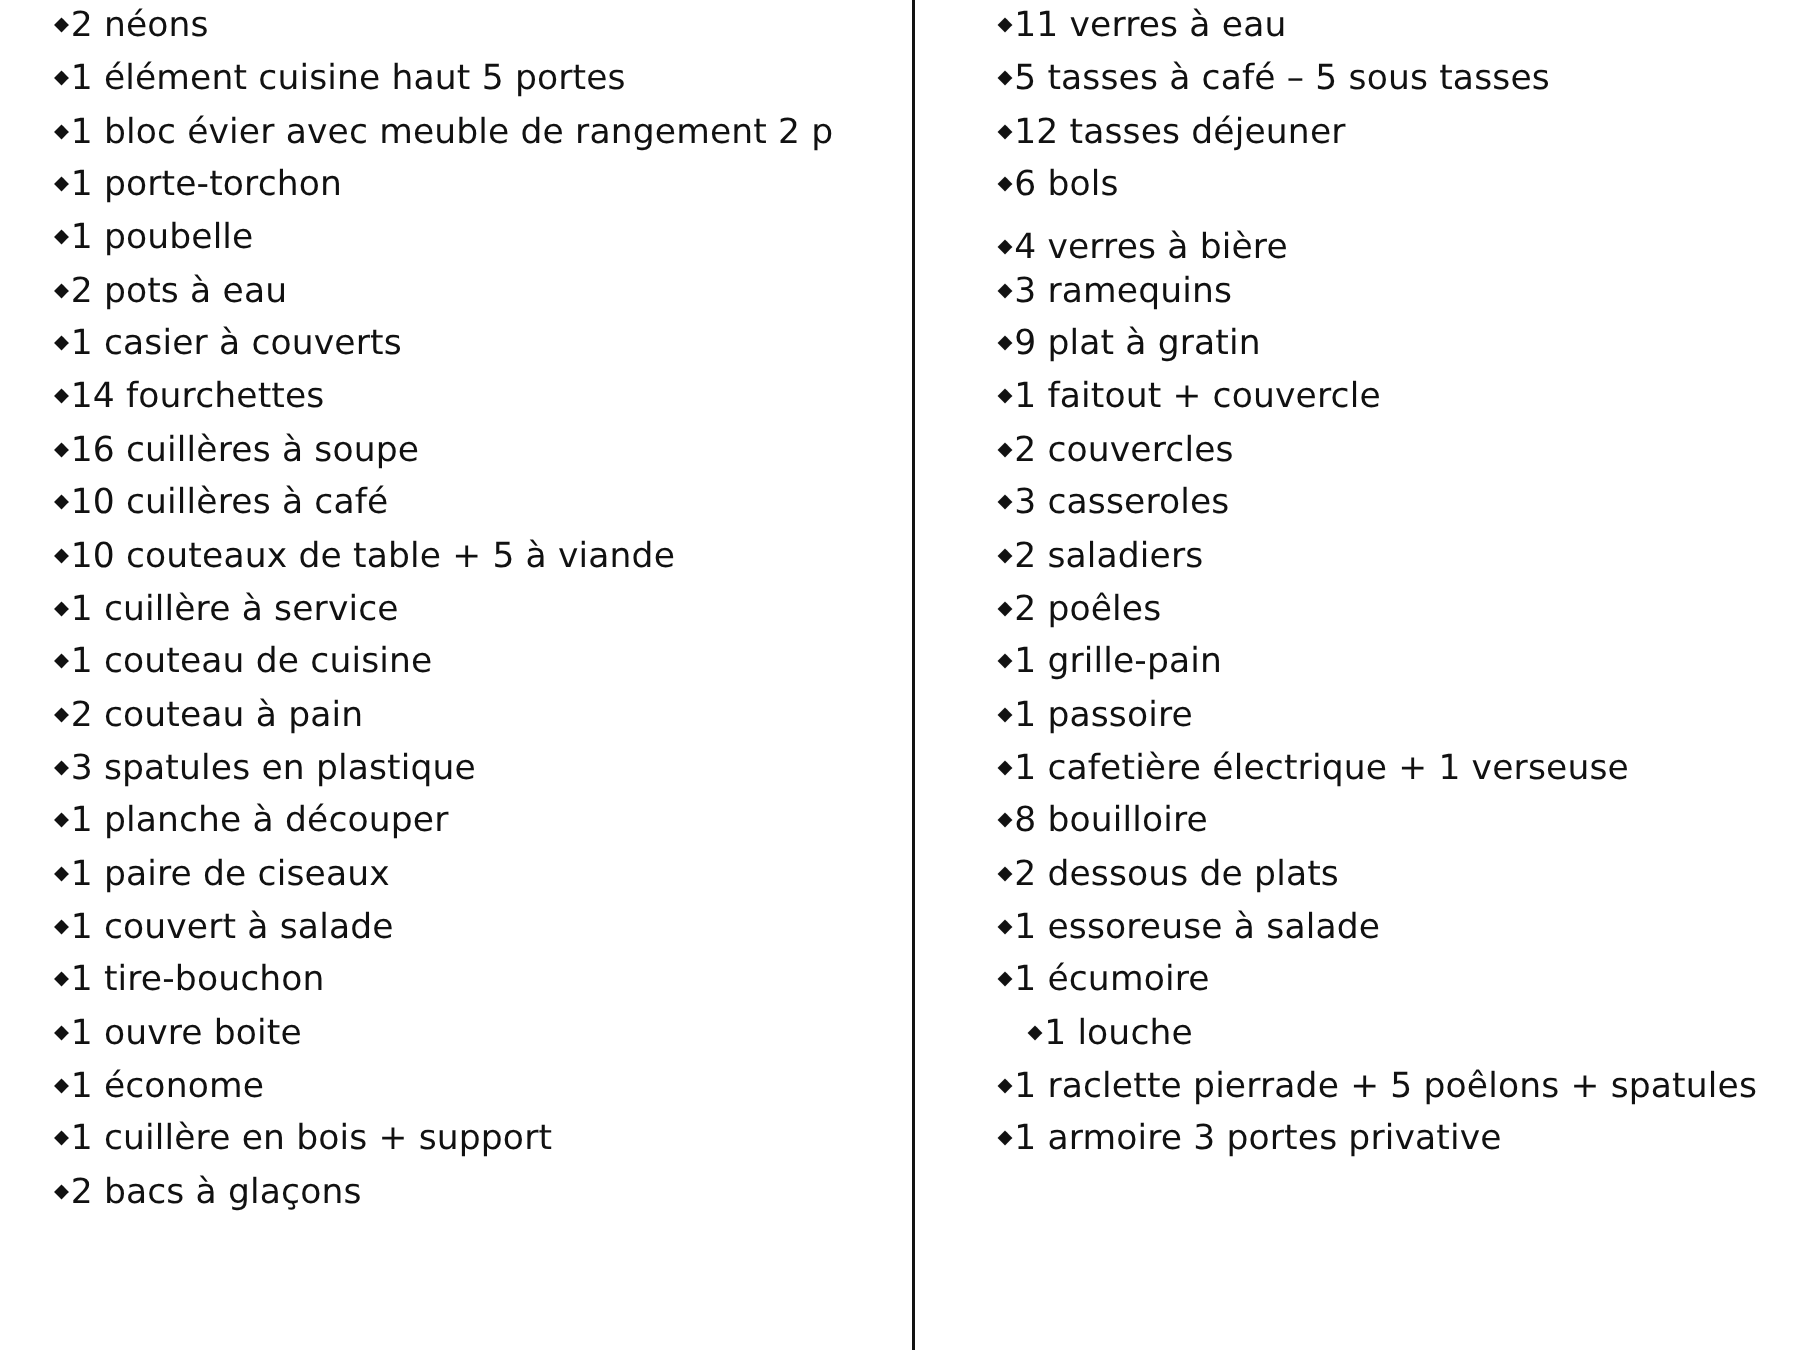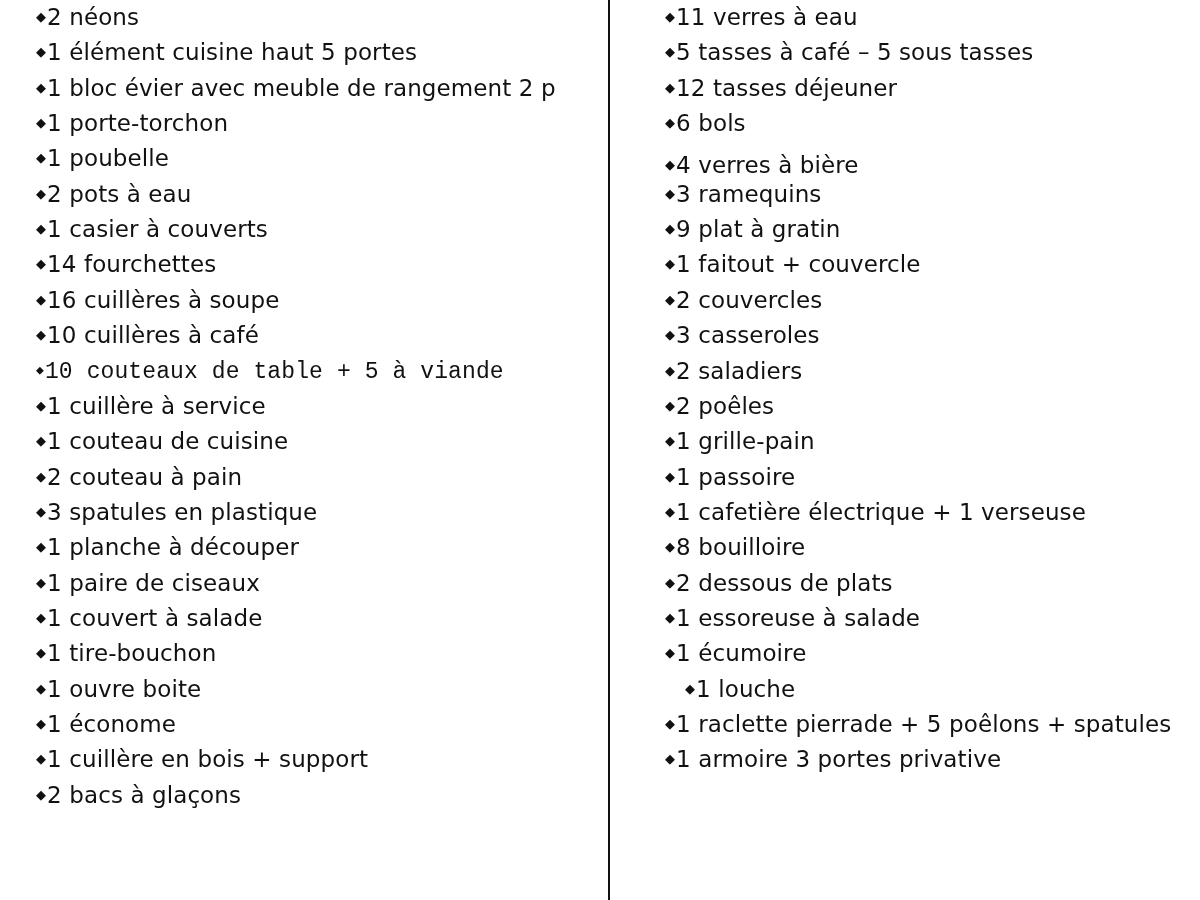--- a/index.html
+++ b/index.html
@@ -21,21 +21,21 @@
     <li class="item" style="top: 3px;"><span class="bullet">◆</span><span class="label">2 néons</span></li>
     <li class="item" style="top: 38.35px;"><span class="bullet">◆</span><span class="label">1 élément cuisine haut 5 portes</span></li>
     <li class="item" style="top: 73.7px;"><span class="bullet">◆</span><span class="label">1 bloc évier avec meuble de rangement 2 p</span></li>
     <li class="item" style="top: 109.05px;"><span class="bullet">◆</span><span class="label">1 porte-torchon</span></li>
     <li class="item" style="top: 144.4px;"><span class="bullet">◆</span><span class="label">1 poubelle</span></li>
     <li class="item" style="top: 179.75px;"><span class="bullet">◆</span><span class="label">2 pots à eau</span></li>
     <li class="item" style="top: 215.1px;"><span class="bullet">◆</span><span class="label">1 casier à couverts</span></li>
     <li class="item" style="top: 250.45px;"><span class="bullet">◆</span><span class="label">14 fourchettes</span></li>
     <li class="item" style="top: 285.8px;"><span class="bullet">◆</span><span class="label">16 cuillères à soupe</span></li>
     <li class="item" style="top: 321.15px;"><span class="bullet">◆</span><span class="label">10 cuillères à café</span></li>
-    <li class="item" style="top: 356.5px; font-family: Liberation Mono, monospace;"><span class="bullet">◆</span><span class="label">10 couteaux de table + 5 à viande</span></li>
+    <li class="item" style="top: 356.5px;"><span class="bullet">◆</span><span class="label">10 couteaux de table + 5 à viande</span></li>
     <li class="item" style="top: 391.85px;"><span class="bullet">◆</span><span class="label">1 cuillère à service</span></li>
     <li class="item" style="top: 427.2px;"><span class="bullet">◆</span><span class="label">1 couteau de cuisine</span></li>
     <li class="item" style="top: 462.55px;"><span class="bullet">◆</span><span class="label">2 couteau à pain</span></li>
     <li class="item" style="top: 497.9px;"><span class="bullet">◆</span><span class="label">3 spatules en plastique</span></li>
     <li class="item" style="top: 533.25px;"><span class="bullet">◆</span><span class="label">1 planche à découper</span></li>
     <li class="item" style="top: 568.6px;"><span class="bullet">◆</span><span class="label">1 paire de ciseaux</span></li>
     <li class="item" style="top: 603.95px;"><span class="bullet">◆</span><span class="label">1 couvert à salade</span></li>
     <li class="item" style="top: 639.3px;"><span class="bullet">◆</span><span class="label">1 tire-bouchon</span></li>
     <li class="item" style="top: 674.65px;"><span class="bullet">◆</span><span class="label">1 ouvre boite</span></li>
     <li class="item" style="top: 710px;"><span class="bullet">◆</span><span class="label">1 économe</span></li>

